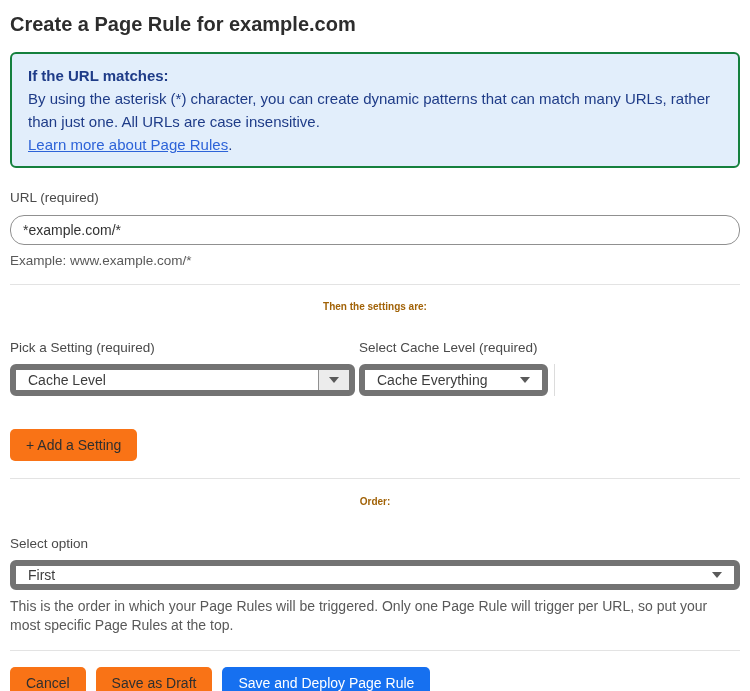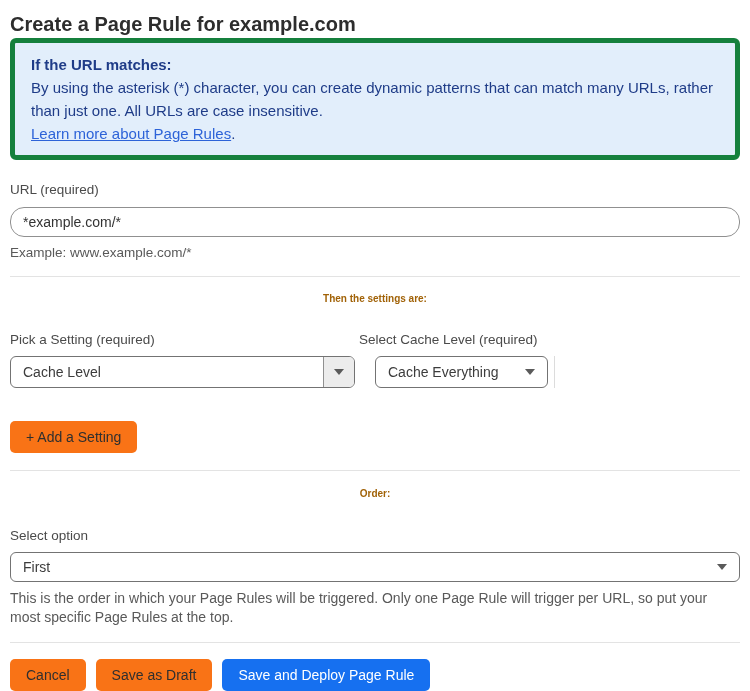--- a/index.html
+++ b/index.html
@@ -14,23 +14,23 @@
 
   .page-title {
     font-size: 20px;
     font-weight: bold;
     color: #2d2d2d;
     line-height: 24px;
     margin-top: 2px;
   }
 
   .info-box {
-    margin-top: 2px;
+    margin-top: 16px;
     background: #e2eefb;
-    border: 5px solid #15803d;
+    border: 2px solid #15803d;
     border-radius: 6px;
     padding: 10px 16px;
     color: #1f3c88;
     font-size: 15px;
     line-height: 23px;
   }
   .info-box .info-heading { font-weight: bold; }
   .info-link {
     color: #2d63d8;
     text-decoration: underline;
@@ -87,21 +87,21 @@
     gap: 4px;
     margin-top: 24px;
     align-items: flex-start;
   }
   .setting-col-1 { width: 345px; }
   .setting-col-2 { width: 196px; display: flex; align-items: flex-end; }
 
   .select-box {
     margin-top: 8px;
     height: 32px;
-    border: 1px solid #737373;
+    border: 6px solid #737373;
     border-radius: 6px;
     background: #ffffff;
     display: flex;
     align-items: center;
     font-size: 14px;
     color: #3c3c3c;
     cursor: pointer;
     overflow: hidden;
   }
   .select-box .select-value {
@@ -200,21 +200,21 @@
         <span class="select-value">Cache Level</span>
         <span class="arrow-cell">
           <span class="caret"></span>
         </span>
       </div>
     </div>
 
     <div>
       <div class="field-label">Select Cache Level (required)</div>
       <div class="setting-col-2">
-        <div class="select-box" style="width:196px;margin-left:16px;">
+        <div class="select-box" style="width:196px;">
           <span class="select-value">Cache Everything</span>
           <span class="inline-caret">
               <span class="caret"></span>
             </span>
         </div>
         <div class="trailing-rule" style="margin-top:8px;"></div>
       </div>
     </div>
   </div>
 

